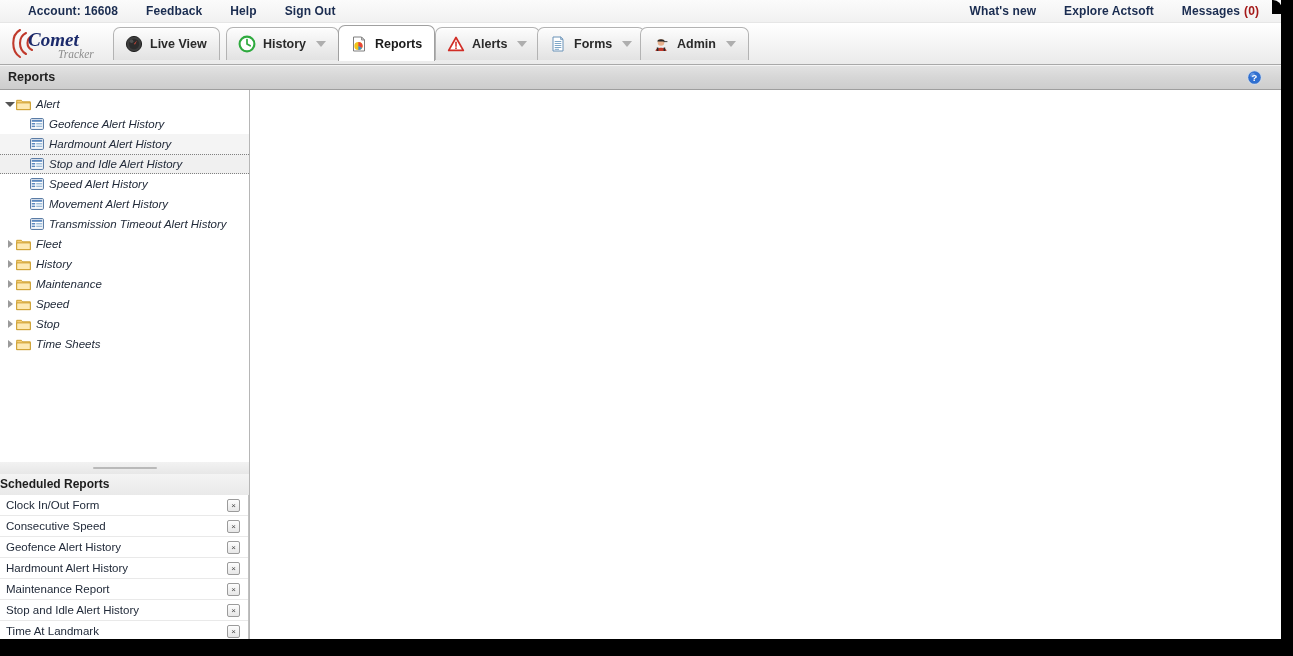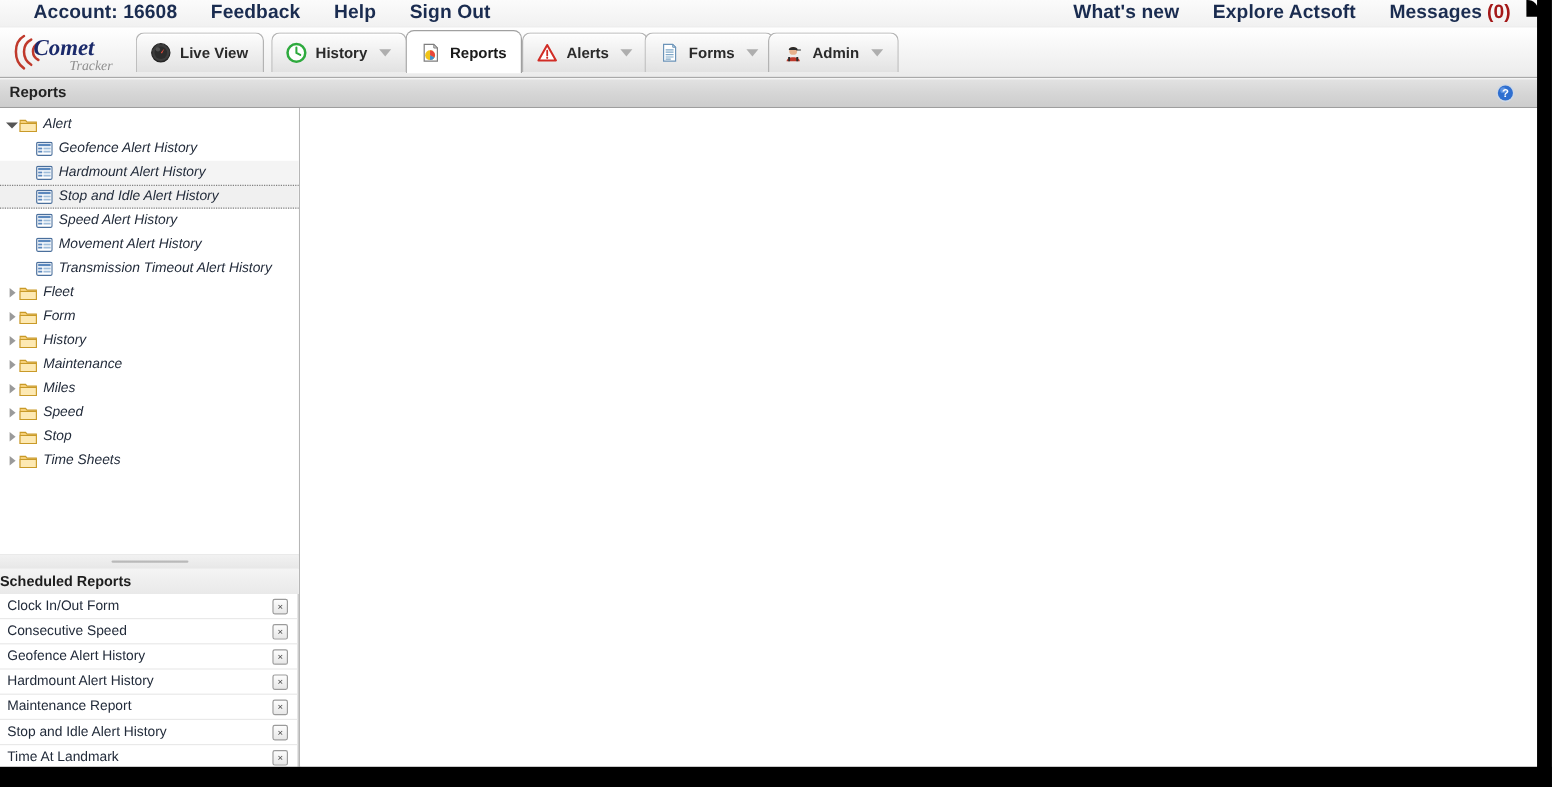--- a/index.html
+++ b/index.html
@@ -46,21 +46,21 @@
   }
   .util-right {
     position: absolute;
     right: 8px;
     top: 0;
     height: 22px;
     display: flex;
     align-items: center;
   }
   .util-link {
-    font-size: 16px;
+    font-size: 12px;
     font-weight: bold;
     color: #1a2c50;
     text-decoration: none;
     padding: 0 14px;
     line-height: 22px;
     white-space: nowrap;
     letter-spacing: 0.1px;
   }
   .util-link.static { cursor: default; }
   .msg-count { color: #a41818; font-weight: bold; }
@@ -560,80 +560,60 @@
               <span class="node-label">Fleet</span>
             </div>
             <div class="tree-node folder">
               <span class="expander">
                 <span class="arrow-collapsed"></span>
               </span>
               <svg width="15" height="13" viewBox="0 0 15 13" class="icon-folder">
                 <path d="M0.7 2.3 H5.3 L6.6 3.8 H14.3 V11.6 H0.7 Z" fill="#f6d07a" stroke="#c99a28" stroke-width="0.9"></path>
                 <path d="M0.7 4.9 H14.3 V11.6 H0.7 Z" fill="#fde9b3" stroke="#c99a28" stroke-width="0.9"></path>
               </svg>
-              <span class="node-label">Form</span>
+              <span class="node-label">History</span>
             </div>
             <div class="tree-node folder">
               <span class="expander">
                 <span class="arrow-collapsed"></span>
               </span>
               <svg width="15" height="13" viewBox="0 0 15 13" class="icon-folder">
                 <path d="M0.7 2.3 H5.3 L6.6 3.8 H14.3 V11.6 H0.7 Z" fill="#f6d07a" stroke="#c99a28" stroke-width="0.9"></path>
                 <path d="M0.7 4.9 H14.3 V11.6 H0.7 Z" fill="#fde9b3" stroke="#c99a28" stroke-width="0.9"></path>
               </svg>
-              <span class="node-label">History</span>
+              <span class="node-label">Maintenance</span>
             </div>
             <div class="tree-node folder">
               <span class="expander">
                 <span class="arrow-collapsed"></span>
               </span>
               <svg width="15" height="13" viewBox="0 0 15 13" class="icon-folder">
                 <path d="M0.7 2.3 H5.3 L6.6 3.8 H14.3 V11.6 H0.7 Z" fill="#f6d07a" stroke="#c99a28" stroke-width="0.9"></path>
                 <path d="M0.7 4.9 H14.3 V11.6 H0.7 Z" fill="#fde9b3" stroke="#c99a28" stroke-width="0.9"></path>
               </svg>
-              <span class="node-label">Maintenance</span>
+              <span class="node-label">Speed</span>
             </div>
             <div class="tree-node folder">
               <span class="expander">
                 <span class="arrow-collapsed"></span>
               </span>
               <svg width="15" height="13" viewBox="0 0 15 13" class="icon-folder">
                 <path d="M0.7 2.3 H5.3 L6.6 3.8 H14.3 V11.6 H0.7 Z" fill="#f6d07a" stroke="#c99a28" stroke-width="0.9"></path>
                 <path d="M0.7 4.9 H14.3 V11.6 H0.7 Z" fill="#fde9b3" stroke="#c99a28" stroke-width="0.9"></path>
               </svg>
-              <span class="node-label">Miles</span>
+              <span class="node-label">Stop</span>
             </div>
             <div class="tree-node folder">
               <span class="expander">
                 <span class="arrow-collapsed"></span>
               </span>
               <svg width="15" height="13" viewBox="0 0 15 13" class="icon-folder">
                 <path d="M0.7 2.3 H5.3 L6.6 3.8 H14.3 V11.6 H0.7 Z" fill="#f6d07a" stroke="#c99a28" stroke-width="0.9"></path>
                 <path d="M0.7 4.9 H14.3 V11.6 H0.7 Z" fill="#fde9b3" stroke="#c99a28" stroke-width="0.9"></path>
               </svg>
-              <span class="node-label">Speed</span>
-            </div>
-            <div class="tree-node folder">
-              <span class="expander">
-                <span class="arrow-collapsed"></span>
-              </span>
-              <svg width="15" height="13" viewBox="0 0 15 13" class="icon-folder">
-                <path d="M0.7 2.3 H5.3 L6.6 3.8 H14.3 V11.6 H0.7 Z" fill="#f6d07a" stroke="#c99a28" stroke-width="0.9"></path>
-                <path d="M0.7 4.9 H14.3 V11.6 H0.7 Z" fill="#fde9b3" stroke="#c99a28" stroke-width="0.9"></path>
-              </svg>
-              <span class="node-label">Stop</span>
-            </div>
-            <div class="tree-node folder">
-              <span class="expander">
-                <span class="arrow-collapsed"></span>
-              </span>
-              <svg width="15" height="13" viewBox="0 0 15 13" class="icon-folder">
-                <path d="M0.7 2.3 H5.3 L6.6 3.8 H14.3 V11.6 H0.7 Z" fill="#f6d07a" stroke="#c99a28" stroke-width="0.9"></path>
-                <path d="M0.7 4.9 H14.3 V11.6 H0.7 Z" fill="#fde9b3" stroke="#c99a28" stroke-width="0.9"></path>
-              </svg>
               <span class="node-label">Time Sheets</span>
             </div>
           </div>
       </div>
 
       <div id="splitter">
         <div id="splitter-grip"></div>
       </div>
 
       <div id="scheduled-panel">

